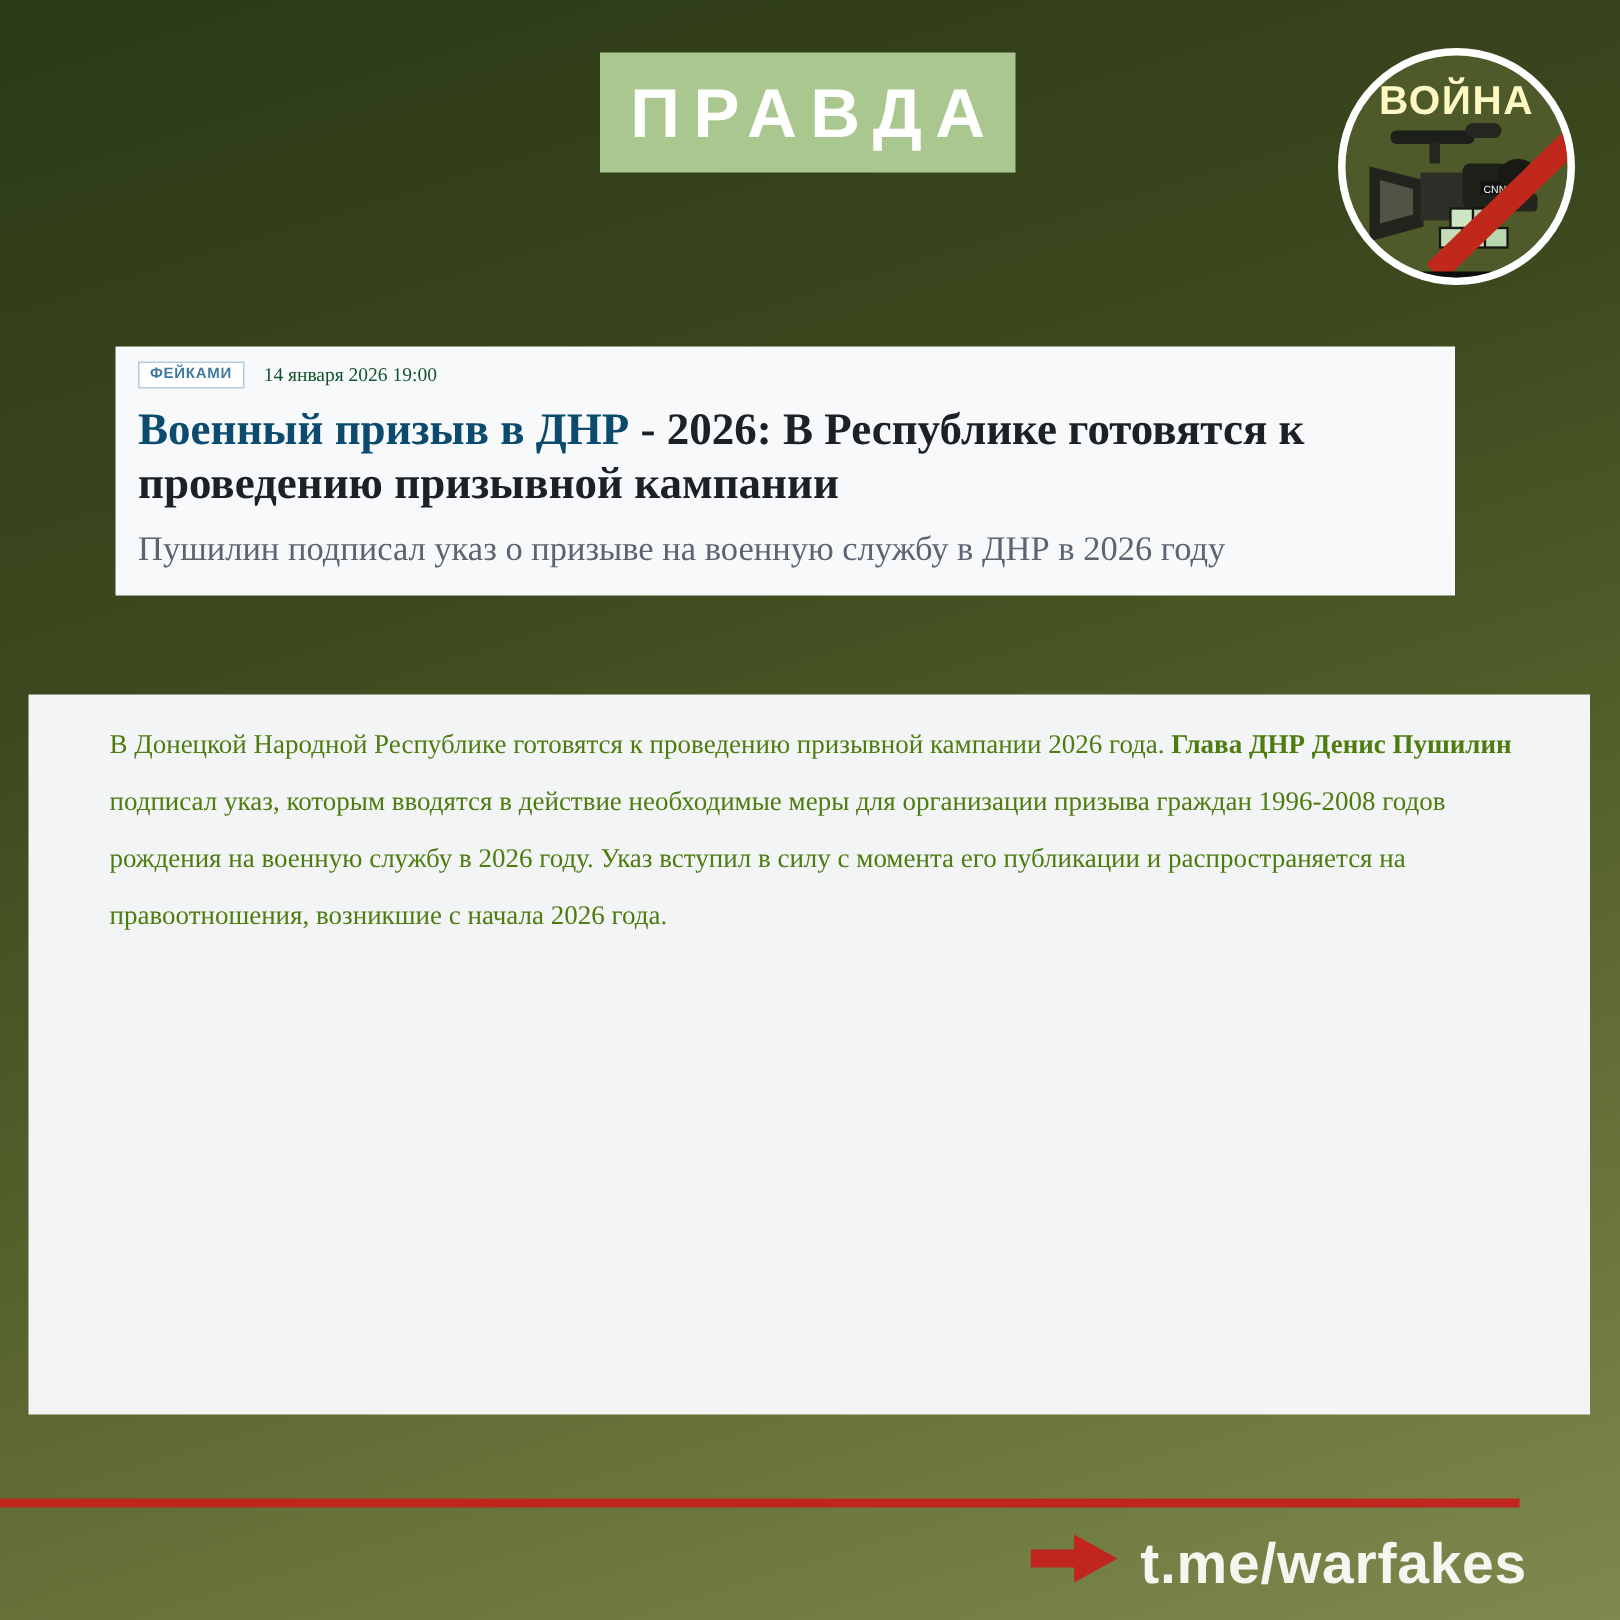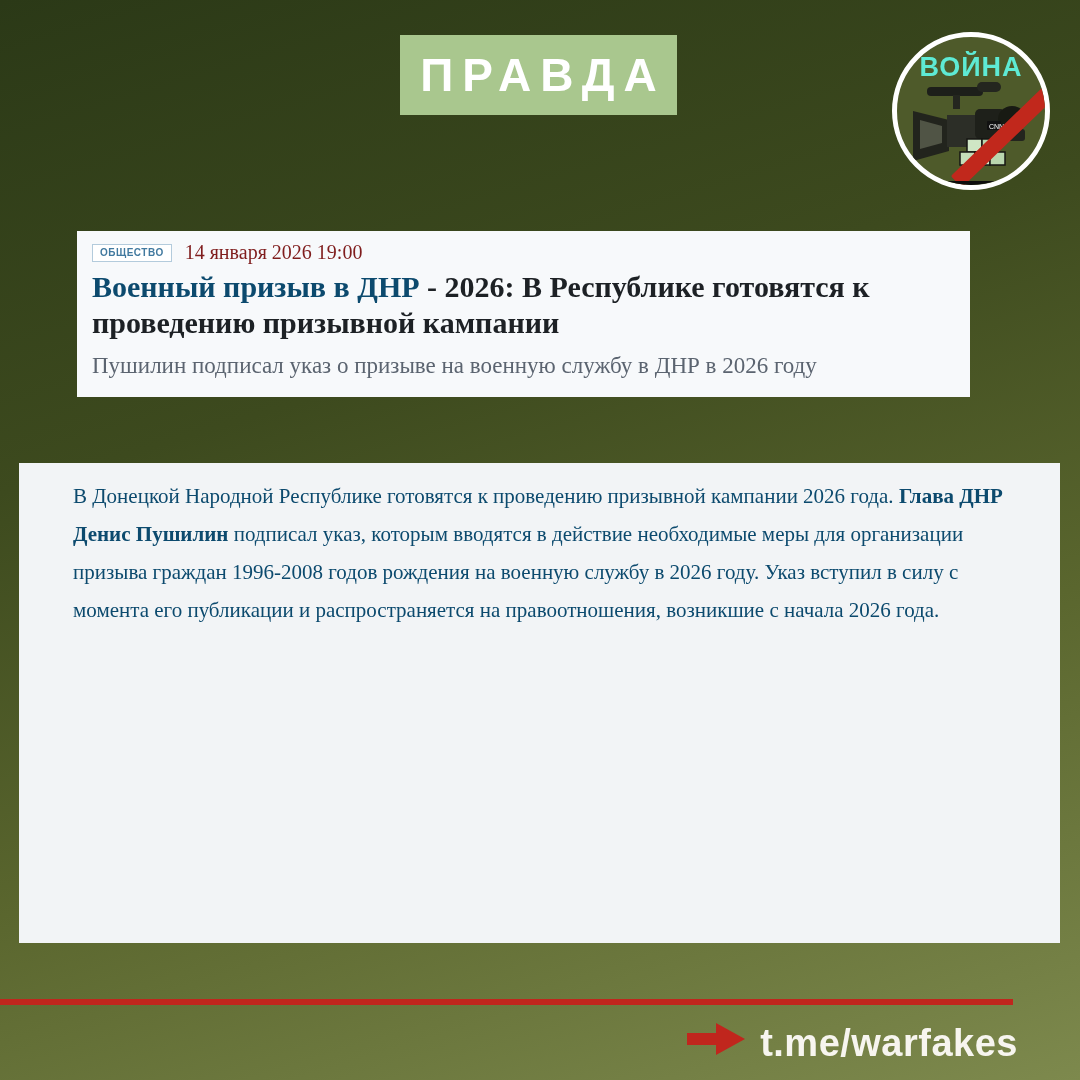--- a/index.html
+++ b/index.html
@@ -23,21 +23,21 @@
   }
 
   
   .logo{
     position:absolute;left:892px;top:32px;width:158px;height:158px;
     border-radius:50%;background:#4e5a2a;border:5px solid #ffffff;
     box-sizing:border-box;overflow:hidden;
   }
   .logo-title{
     position:absolute;left:0;top:15px;width:100%;text-align:center;
-    color:#5eead4;font-weight:bold;font-size:27px;letter-spacing:1px;z-index:2;
+    color:#fef9c3;font-weight:bold;font-size:27px;letter-spacing:1px;z-index:2;
   }
   .logo-camera{position:absolute;left:14px;top:44px;z-index:1;}
   .logo-stripe{
     position:absolute;left:38px;top:84px;width:152px;height:16px;
     background:#c1281c;transform:rotate(-44deg);z-index:3;border-radius:2px;
   }
   .logo-band{
     position:absolute;left:-6px;right:-6px;top:116px;height:25px;background:#0d0d0d;
     display:flex;align-items:center;justify-content:flex-start;z-index:4;margin-top:28px;
   }
@@ -52,21 +52,21 @@
   }
   .news-meta{
     position:absolute;left:15px;top:10px;display:flex;align-items:center;gap:13px;
   }
   .category-tag{
     border:1px solid #b3cbdc;color:#41799f;background:#ffffff;
     font-size:10px;font-weight:bold;letter-spacing:0.5px;
     padding:3px 7px;line-height:10px;
   }
   .news-date{
-    font-family:"Liberation Serif",serif;font-size:20px;color:#7f1d1d;
+    font-family:"Liberation Serif",serif;font-size:13px;color:#14532d;
   }
   .news-headline{
     position:absolute;left:15px;top:38px;width:865px;
     font-family:"Liberation Serif",serif;font-weight:bold;
     font-size:30px;line-height:36px;color:#1d2125;
   }
   .news-headline .link-part{color:#0c4a6e;cursor:pointer;}
   .news-subtitle{
     position:absolute;left:15px;top:122px;width:860px;
     font-family:"Liberation Serif",serif;font-size:23px;color:#5b6470;
@@ -74,21 +74,21 @@
 
   
   .article-card{
     position:absolute;left:19px;top:463px;width:1041px;height:480px;
     background:#f2f4f6;box-sizing:border-box;
     padding:14px 50px 0 54px;
   }
   .article-card p{
     margin:0;
     font-family:"Liberation Serif",serif;
-    font-size:21px;line-height:38px;color:#0c4a6e;
+    font-size:18px;line-height:38px;color:#4d7c0f;
   }
   .article-card p.first{margin-bottom:57px;}
   .article-card b{font-weight:bold;}
 
   
   .footer-line{
     position:absolute;left:0;top:999px;width:1013px;height:6px;background:#c0261d;
   }
   .footer-row{
     position:absolute;right:62px;top:1022px;height:44px;
@@ -136,21 +136,21 @@
       </g>
     </svg>
     <div class="logo-stripe"></div>
     <div class="logo-band">
       <span>С ФЕЙКАМИ</span>
     </div>
   </div>
 
   <div class="news-card">
     <div class="news-meta">
-      <span class="category-tag">ОБЩЕСТВО</span>
+      <span class="category-tag">ФЕЙКАМИ</span>
       <span class="news-date">14 января 2026 19:00</span>
     </div>
     <div class="news-headline">
       <span class="link-part">Военный призыв в ДНР</span><span> - 2026: В Республике готовятся к проведению призывной кампании</span>
     </div>
     <div class="news-subtitle">Пушилин подписал указ о призыве на военную службу в ДНР в 2026 году</div>
   </div>
 
   <div class="article-card">
     <p class="first"><span>В Донецкой Народной Республике готовятся к проведению призывной кампании 2026 года. </span><b>Глава ДНР Денис Пушилин</b><span> подписал указ, которым вводятся в действие необходимые меры для организации призыва граждан 1996-2008 годов рождения на военную службу в 2026 году. Указ вступил в силу с момента его публикации и распространяется на правоотношения, возникшие с начала 2026 года.</span></p>

